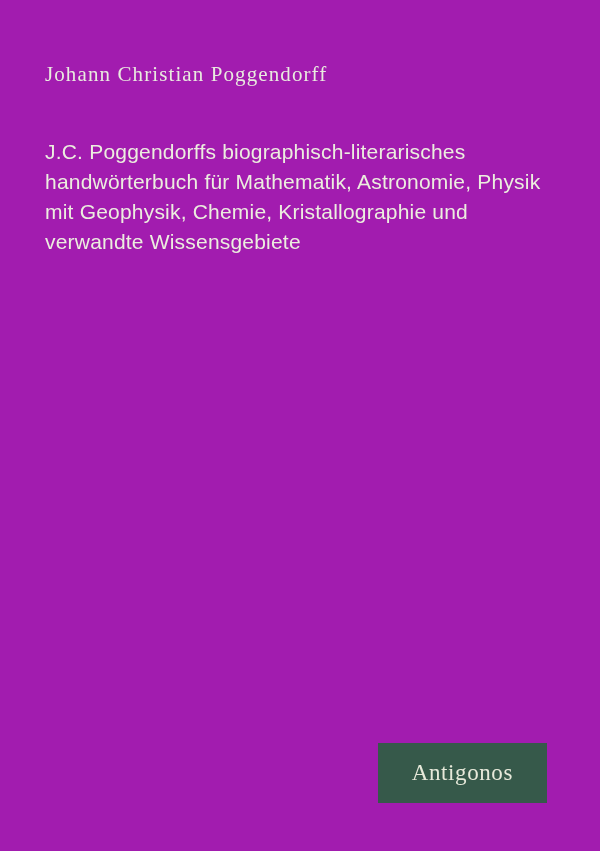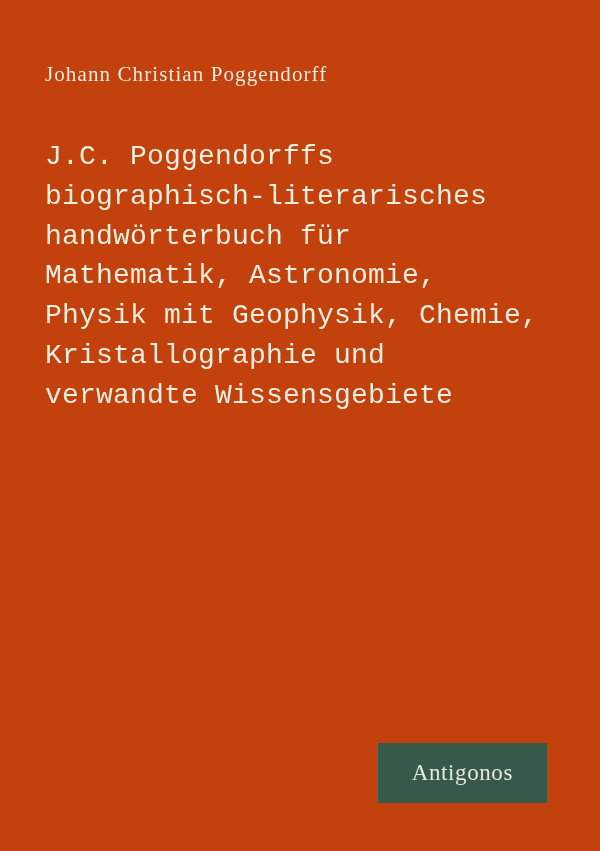--- a/index.html
+++ b/index.html
@@ -10,21 +10,21 @@
   body {
     width: 600px;
     height: 851px;
     overflow: hidden;
     font-family: "Liberation Serif", serif;
   }
   .book-cover {
     position: relative;
     width: 600px;
     height: 851px;
-    background: #c2410c;
+    background: #a21caf;
     box-sizing: border-box;
     display: flex;
     flex-direction: column;
   }
   .cover-inner {
     position: absolute;
     left: 0;
     top: 0;
     right: 0;
     bottom: 0;
@@ -39,22 +39,22 @@
     font-size: 21px;
     letter-spacing: 1.1px;
     font-weight: 400;
     margin-top: 17px;
     margin-bottom: 0;
     line-height: 1.2;
     white-space: nowrap;
   }
   .title {
     color: #eceedf;
-    font-family: Liberation Mono, monospace;
-    font-size: 28px;
+    font-family: Liberation Sans, sans-serif;
+    font-size: 21px;
     line-height: 1.42;
     font-weight: 400;
     letter-spacing: 0.2px;
     margin-top: 50px;
     max-width: 500px;
   }
   .spacer {
     flex: 1 1 auto;
   }
   .publisher-row {

